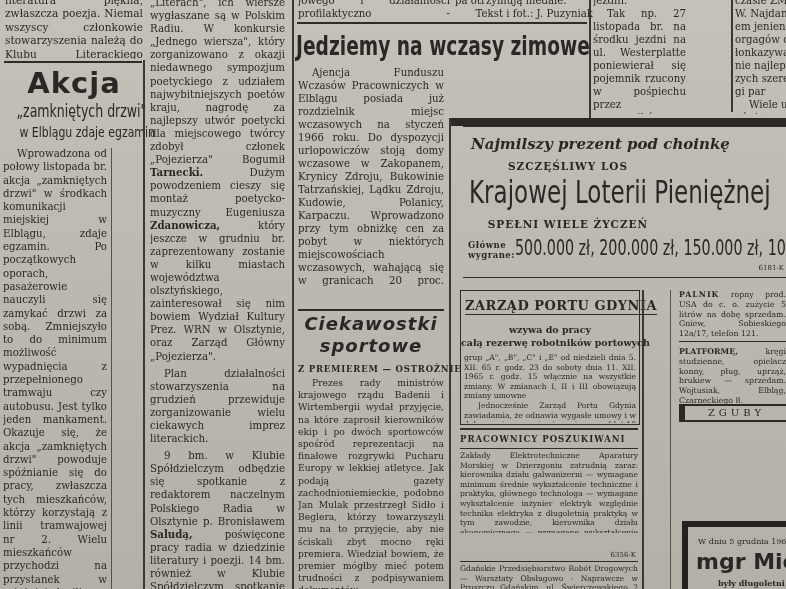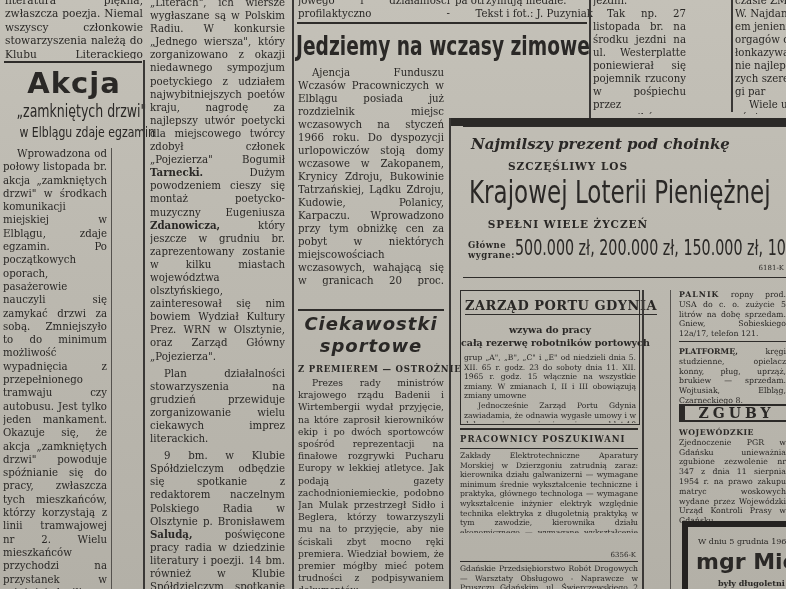--- a/index.html
+++ b/index.html
@@ -152,26 +152,22 @@
     <p style="margin:0;text-align:justify;">
       <b style="letter-spacing:1px;">PALNIK</b>
       <span>ropny prod. USA do c. o. zużycie 5 litrów na dobę sprzedam. Gniew, Sobieskiego 12a/17, telefon 121.</span>
     </p>
     <div class="hrule" style="left:0;top:51px;width:107px;height:1px;position:absolute;"></div>
     <p style="margin:0;position:absolute;top:57px;width:107px;text-align:justify;">
       <b>PLATFORMĘ,</b>
       <span>kręgi studzienne, opielacz konny, pług, uprząż, brukiew — sprzedam. Wojtusiak, Elbląg, Czarneckiego 8.</span>
     </p>
     <div style="position:absolute;left:0;top:114px;width:103px;height:14px;border:2.5px solid #2b2927;border-left-width:6px;border-right-width:6px;text-align:center;">
-      <span style="font-weight:bold;font-size:14px;letter-spacing:4px;line-height:14px;">ZGUBY</span>
+      <span style="font-weight:normal;font-size:10px;letter-spacing:4px;line-height:14px;">ZGUBY</span>
     </div>
-    <p style="margin:0;position:absolute;top:138px;width:107px;text-align:justify;">
-      <b style="letter-spacing:0.5px;">WOJEWÓDZKIE</b>
-      <span>Zjednoczenie PGR w Gdańsku unieważnia zgubione zezwolenie nr 347 z dnia 11 sierpnia 1954 r. na prawo zakupu matryc woskowych wydane przez Wojewódzki Urząd Kontroli Prasy w Gdańsku.</span>
-    </p>
   </div>
 
   <div style="position:absolute;left:682px;top:521px;width:110px;height:80px;border-left:6px solid #242220;border-top:6px solid #242220;">
     <div style="position:absolute;left:10px;top:10px;font-size:8px;white-space:nowrap;">W dniu 5 grudnia 1965</div>
     <div style="position:absolute;left:8px;top:22px;font-family:'DejaVu Sans',sans-serif;font-weight:900;font-size:22px;white-space:nowrap;">mgr Mic</div>
     <div style="position:absolute;left:30px;top:51px;font-size:8px;font-weight:bold;white-space:nowrap;">były długoletni</div>
   </div>
 
 </div>
 

